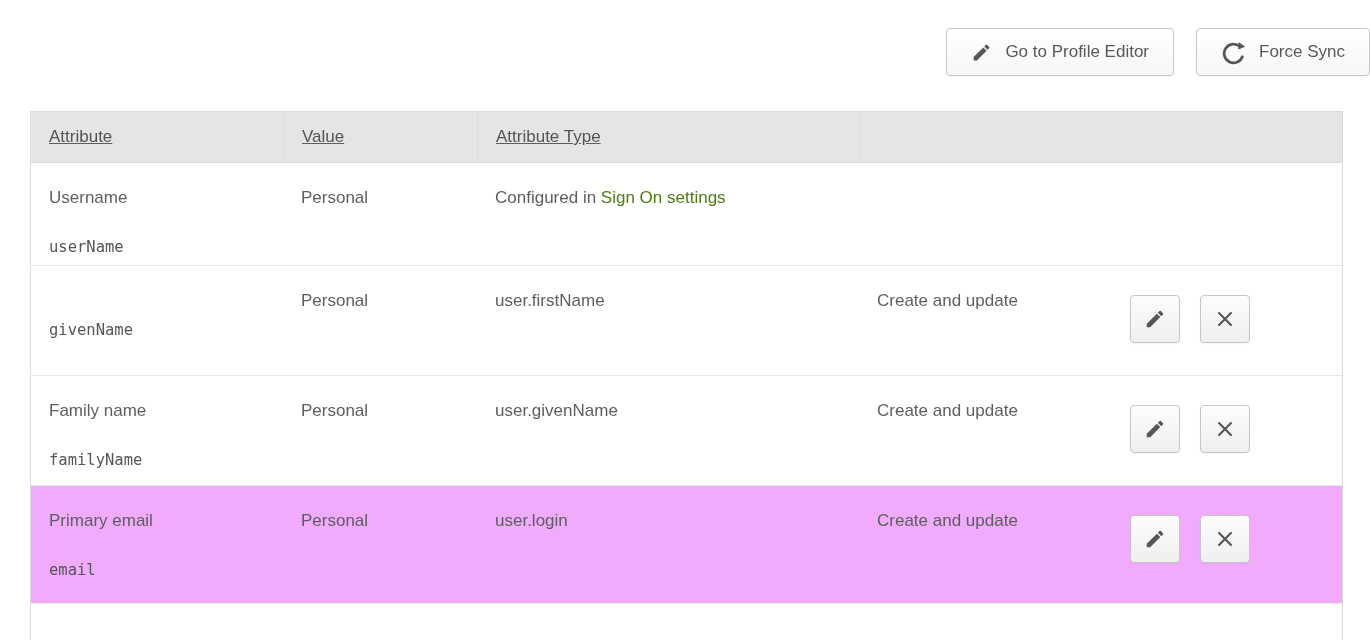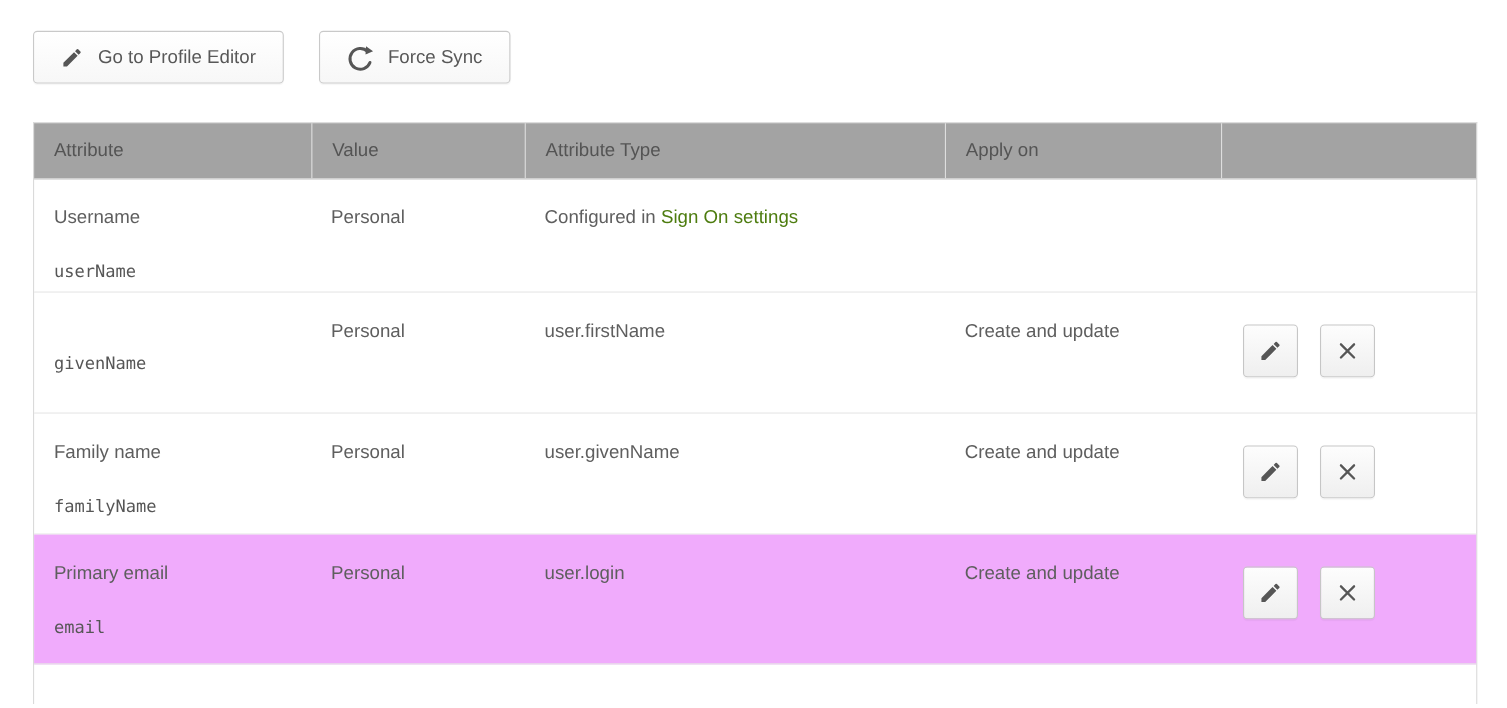--- a/index.html
+++ b/index.html
@@ -5,21 +5,21 @@
   * { box-sizing: border-box; margin: 0; padding: 0; }
   html, body { width: 1370px; height: 644px; overflow: hidden; }
   body {
     background: #ffffff;
     font-family: "Liberation Sans", sans-serif;
     color: #5e5e5e;
   }
   .page { padding: 28px 0 0 30px; }
 
   
-  .toolbar { display: flex; gap: 32px; margin-bottom: 35px; }
+  .toolbar { display: flex; gap: 22px; margin-bottom: 35px; justify-content: flex-end; }
   .btn {
     display: inline-flex;
     align-items: center;
     gap: 13px;
     height: 48px;
     padding: 0 24px;
     background: linear-gradient(#ffffff, #f7f7f7);
     border: 1px solid #c9c9c9;
     border-radius: 4px;
     box-shadow: 0 1px 1px rgba(0,0,0,0.04);
@@ -36,23 +36,24 @@
     width: 1313px;
     border: 1px solid #dadada;
     border-bottom: none;
     background: #fff;
   }
   .tr {
     display: grid;
     grid-template-columns: 252px 194px 382px 251px 1fr;
   }
   .thead {
-    background: #a3a3a3;
+    background: #e5e5e5;
     height: 51px;
     border-bottom: 1px solid #dadada;
+    text-decoration: underline;
   }
   .th {
     display: flex;
     align-items: center;
     padding: 0 18px;
     font-size: 17px;
     color: #545454;
   }
   .th + .th { border-left: 1px solid #dedede; }
 
@@ -111,21 +112,20 @@
       <span>Force Sync</span>
     </button>
   </div>
 
   <div class="table">
 
     <div class="tr thead">
       <div class="th">Attribute</div>
       <div class="th">Value</div>
       <div class="th">Attribute Type</div>
-      <div class="th">Apply on</div>
       <div class="th"></div>
     </div>
 
     <div class="tr body row-0">
       <div class="td">
         <div class="attr-label">Username</div>
         <div class="attr-name">userName</div>
       </div>
       <div class="td">Personal</div>
       <div class="td"><span>Configured in </span><a class="cell-link">Sign On settings</a></div>

